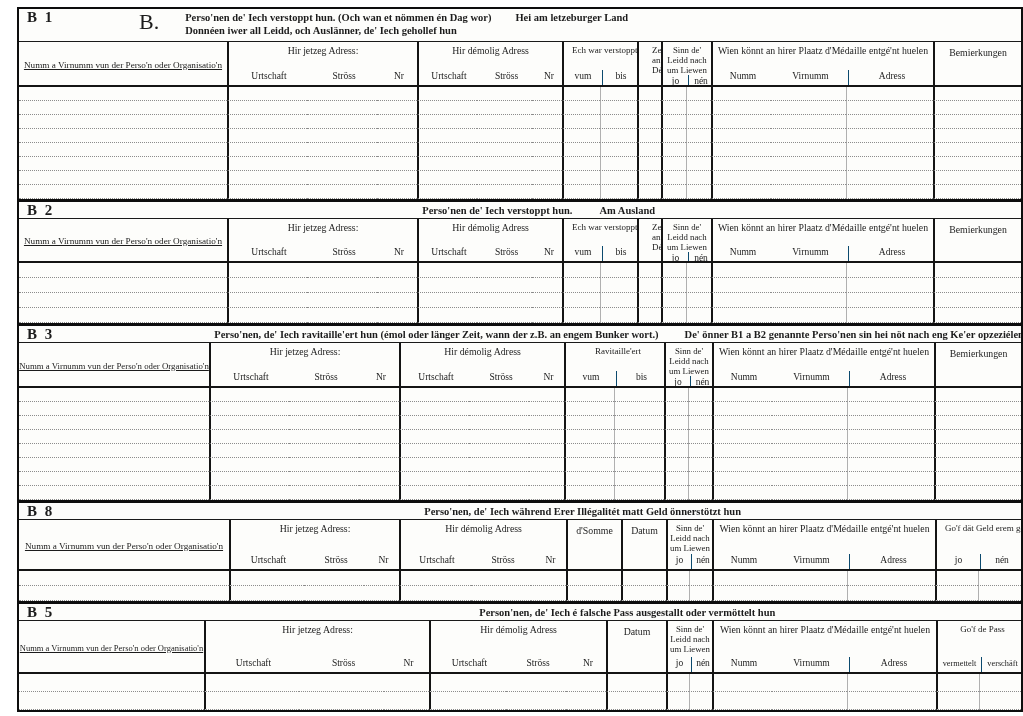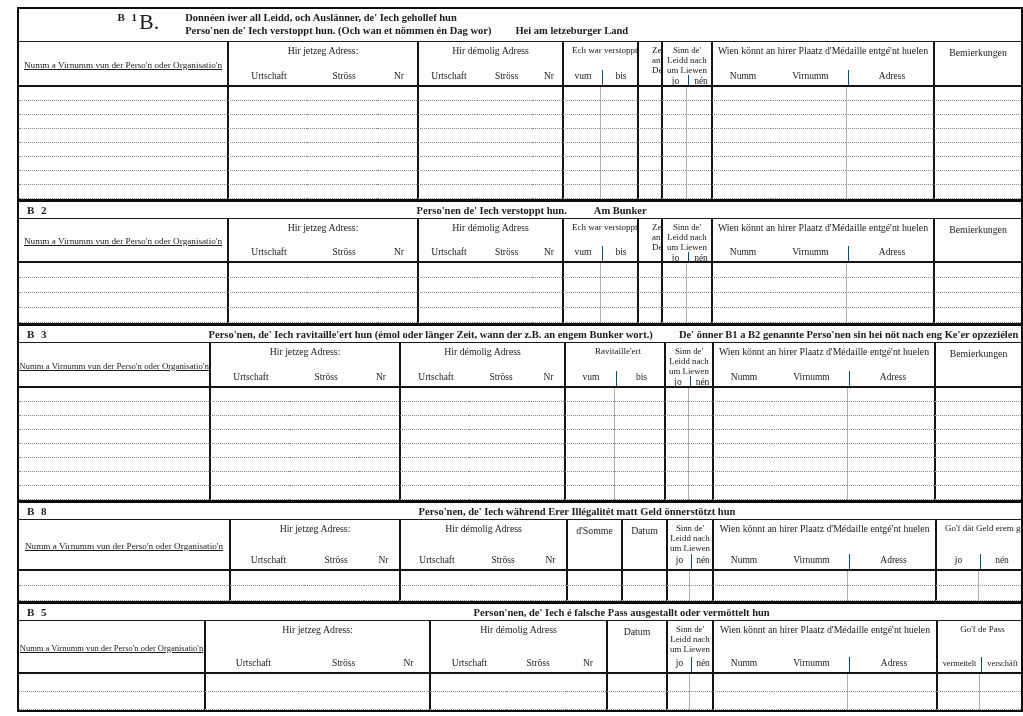--- a/index.html
+++ b/index.html
@@ -9,21 +9,21 @@
 
   .sec { border:2px solid #0d0d0d; background:#fdfdfb; }
   .sec + .sec { margin-top:-1px; }
 
   
   .band { display:flex; align-items:flex-start; border-bottom:1.5px solid #1a1a1a;
           font-weight:bold; font-size:10.5px; line-height:13px; padding:2px 4px 1px 8px;
           white-space:nowrap; overflow:hidden; }
   .band-b1 { height:33px; }
   .band-s  { height:17px; }
-  .sid  { font-size:11px; letter-spacing:2px; flex:0 0 auto;text-align:right; }
+  .sid  { font-size:15px; letter-spacing:2px; flex:0 0 auto; }
   .band-b1 .sid { width:112px; }
   .bigb { font-size:22px; line-height:22px; font-weight:normal; flex:0 0 auto; }
   .titles { margin-left:26px; }
   .note { margin-left:24px; }
   .ml-b2 { margin-left:368px; } .mln-b2 { margin-left:27px; }
   .ml-b3 { margin-left:160px; } .mln-b3 { margin-left:26px; }
   .ml-b4 { margin-left:370px; }
   .ml-b5 { margin-left:425px; }
 
   
@@ -57,22 +57,22 @@
 </head>
 <body>
 
 <div class="form">
 
   <div class="sec">
     <div class="band band-b1">
       <span class="sid">B 1</span>
       <span class="bigb">B.</span>
       <div class="titles">
+        <div><span>Perso'nen de' Iech verstoppt hun. (Och wan et nömmen én Dag wor)</span><span class="note">Hei am letzeburger Land</span></div>
         <div>Donnéen iwer all Leidd, och Auslänner, de' Iech gehollef hun</div>
-        <div><span>Perso'nen de' Iech verstoppt hun. (Och wan et nömmen én Dag wor)</span><span class="note">Hei am letzeburger Land</span></div>
       </div>
     </div>
     <div class="grid g1">
       <div class="hc">
           <div class="vcenter">
             <div class="gl nl">Numm a Virnumm vun der Perso'n oder Organisatio'n</div>
           </div>
         </div>
       <div class="hc gb" style="grid-column:span 3">
         <div class="gl">Hir jetzeg Adress:</div>
@@ -246,21 +246,21 @@
         <div class="bc"></div>
         <div class="bc sb"></div>
         <div class="bc gb"></div>
       </div>
   </div>
 
   <div class="sec">
     <div class="band band-s">
       <span class="sid">B 2</span>
       <span class="ml-b2">Perso'nen de' Iech verstoppt hun.</span>
-      <span class="mln-b2">Am Bunker</span>
+      <span class="mln-b2">Am Ausland</span>
     </div>
     <div class="grid g2">
       <div class="hc">
           <div class="vcenter">
             <div class="gl nl">Numm a Virnumm vun der Perso'n oder Organisatio'n</div>
           </div>
         </div>
       <div class="hc gb" style="grid-column:span 3">
         <div class="gl">Hir jetzeg Adress:</div>
         <div class="subs">

